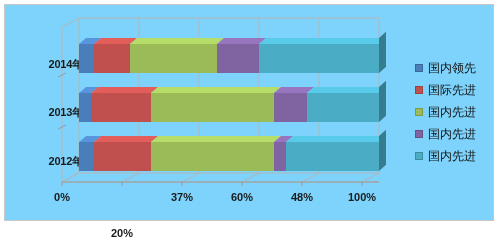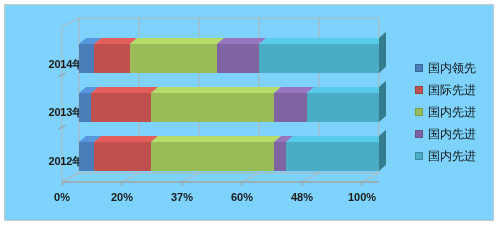--- a/index.html
+++ b/index.html
@@ -223,21 +223,21 @@
         <div class="seg" style="left: 281px; width: 93px;">
           <div class="face" style="background: rgb(75, 172, 198);"></div>
           <div class="top" style="background: rgb(89, 203, 234);"></div>
         </div>
         <div class="cap" style="left: 374px;">
           <div class="side" style="background: rgb(54, 124, 143);"></div>
         </div>
       </div>
 
     <div class="tick-label" style="left:57px;">0%</div>
-    <div class="tick-label" style="left:117px;">20%</div>
+    <div class="tick-label" style="left:117px;margin-top:36px;">20%</div>
     <div class="tick-label" style="left:177px;">37%</div>
     <div class="tick-label" style="left:237px;">60%</div>
     <div class="tick-label" style="left:297px;">48%</div>
     <div class="tick-label" style="left:357px;">100%</div>
 
   </div>
 
   <div id="legend">
     <div class="legend-item">
       <span class="legend-swatch" style="background: rgb(74, 126, 187);"></span>

